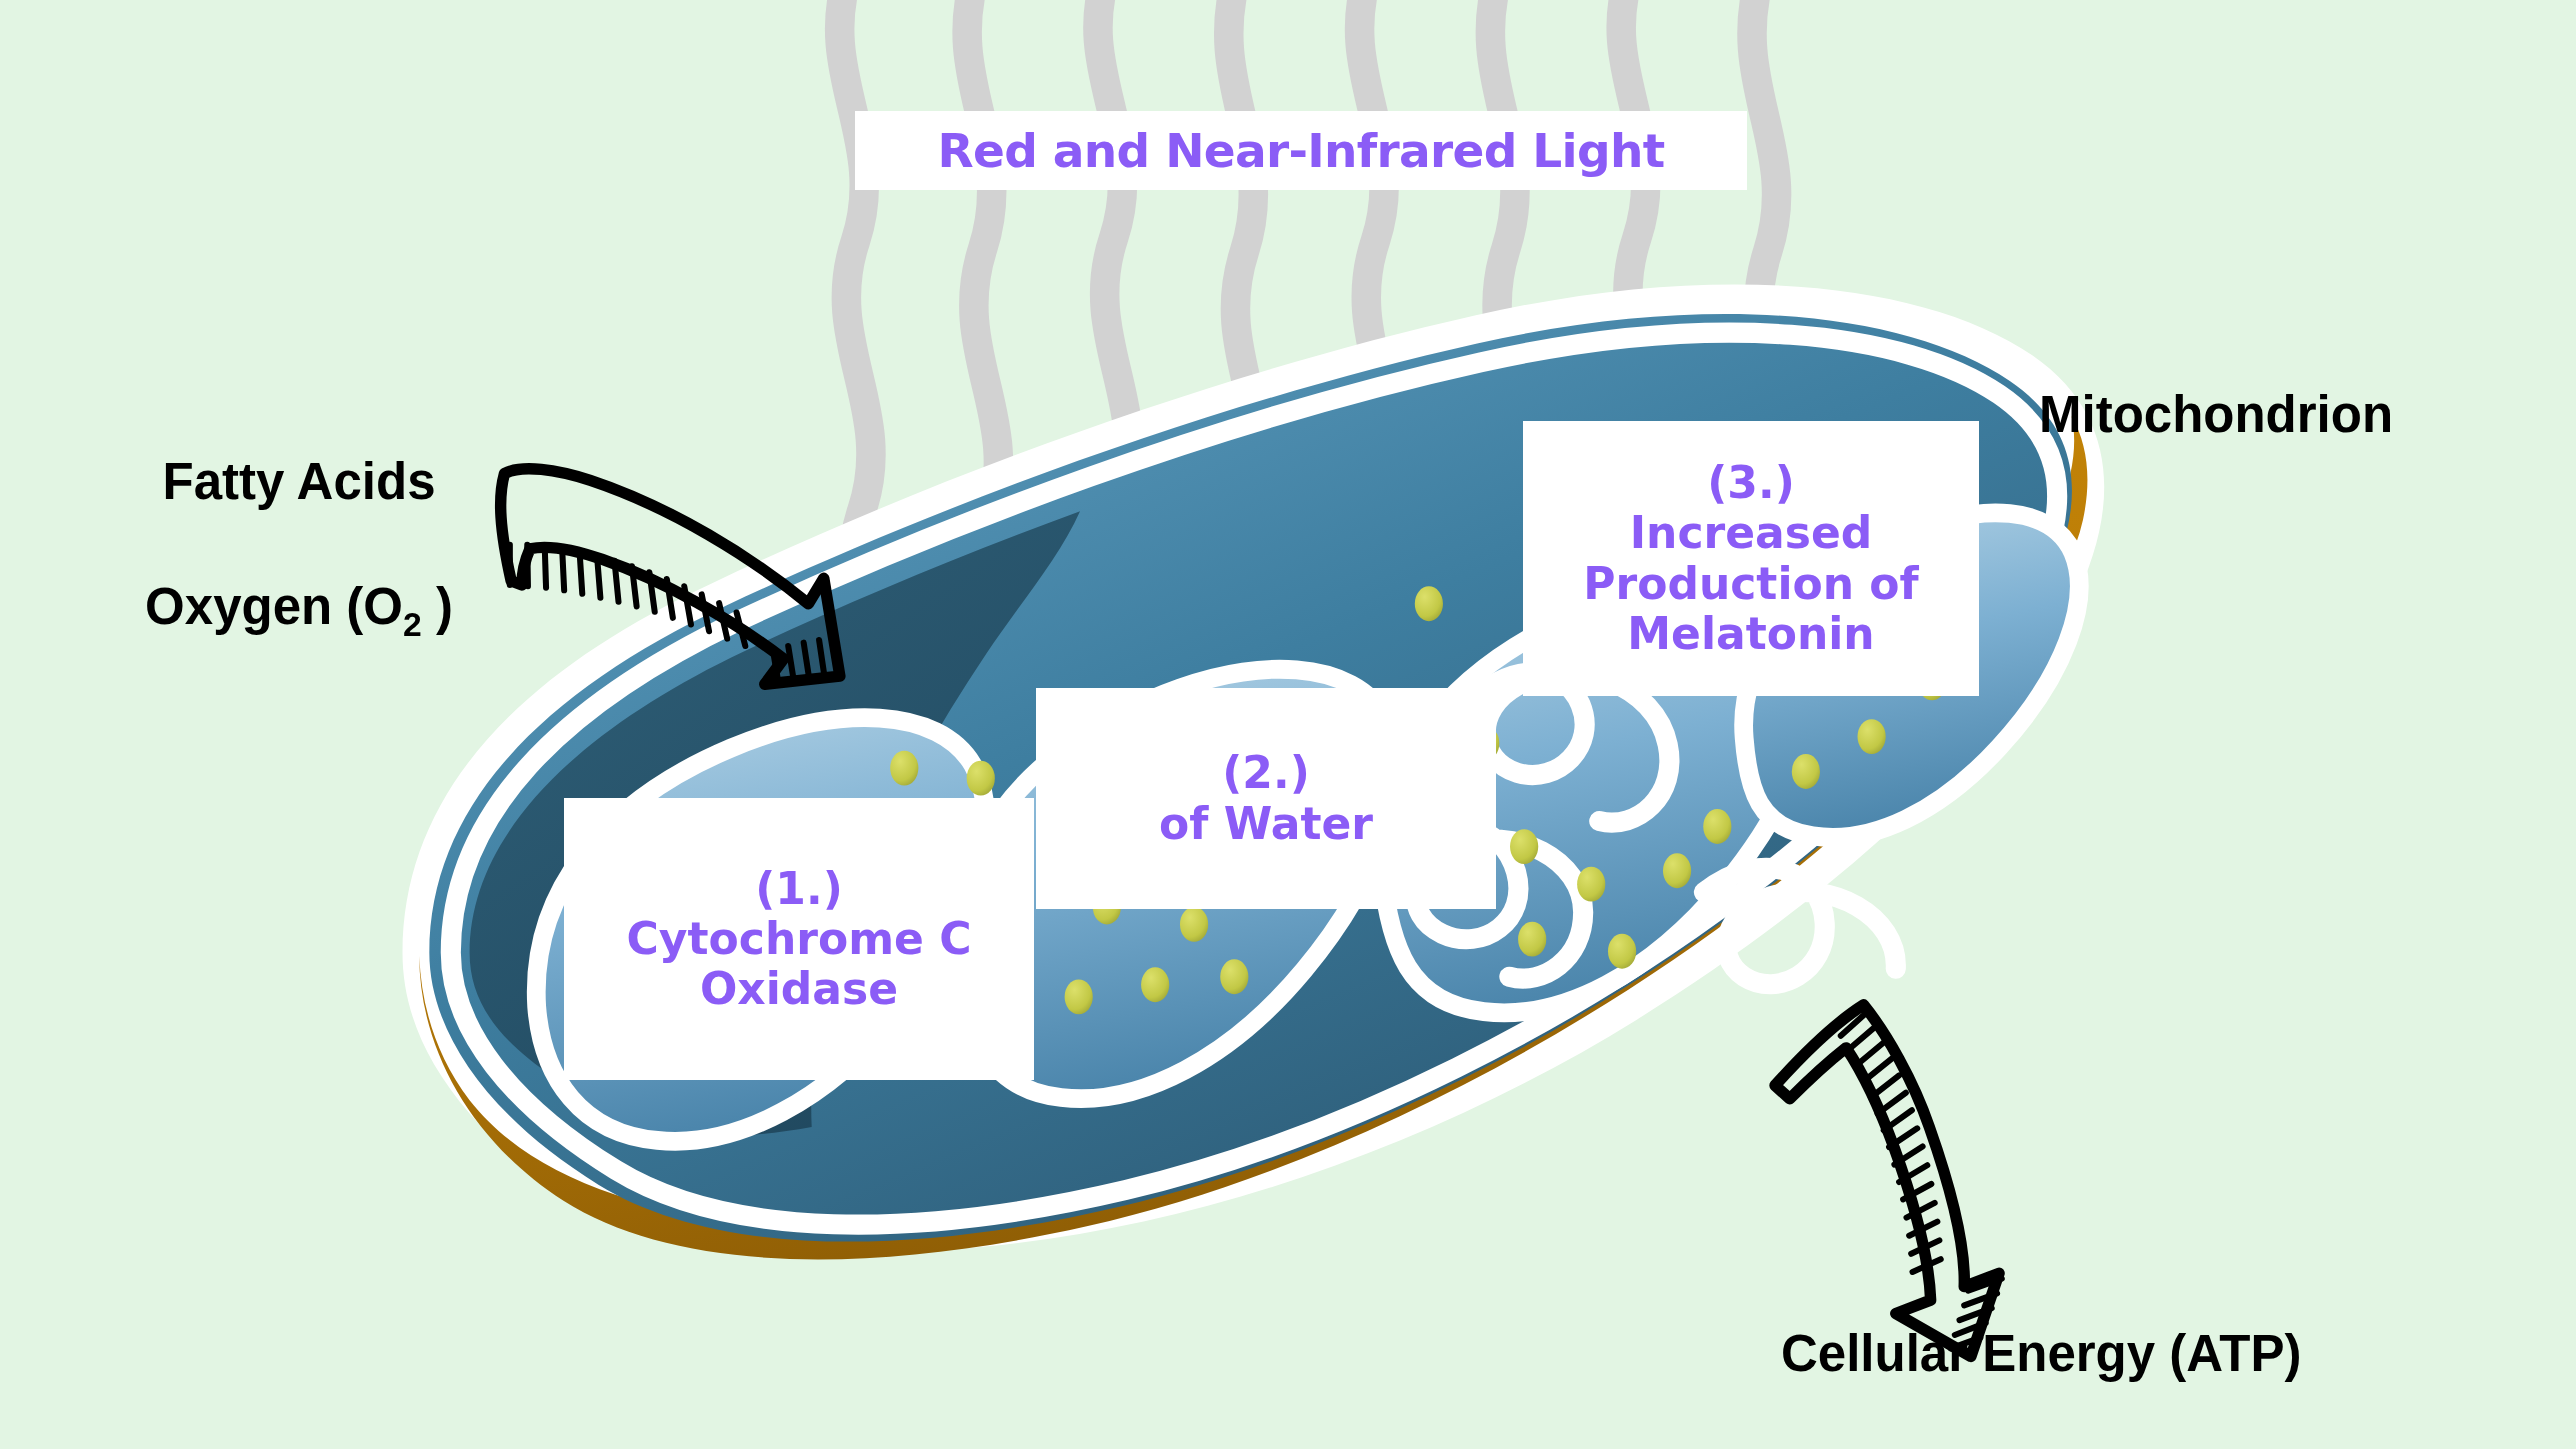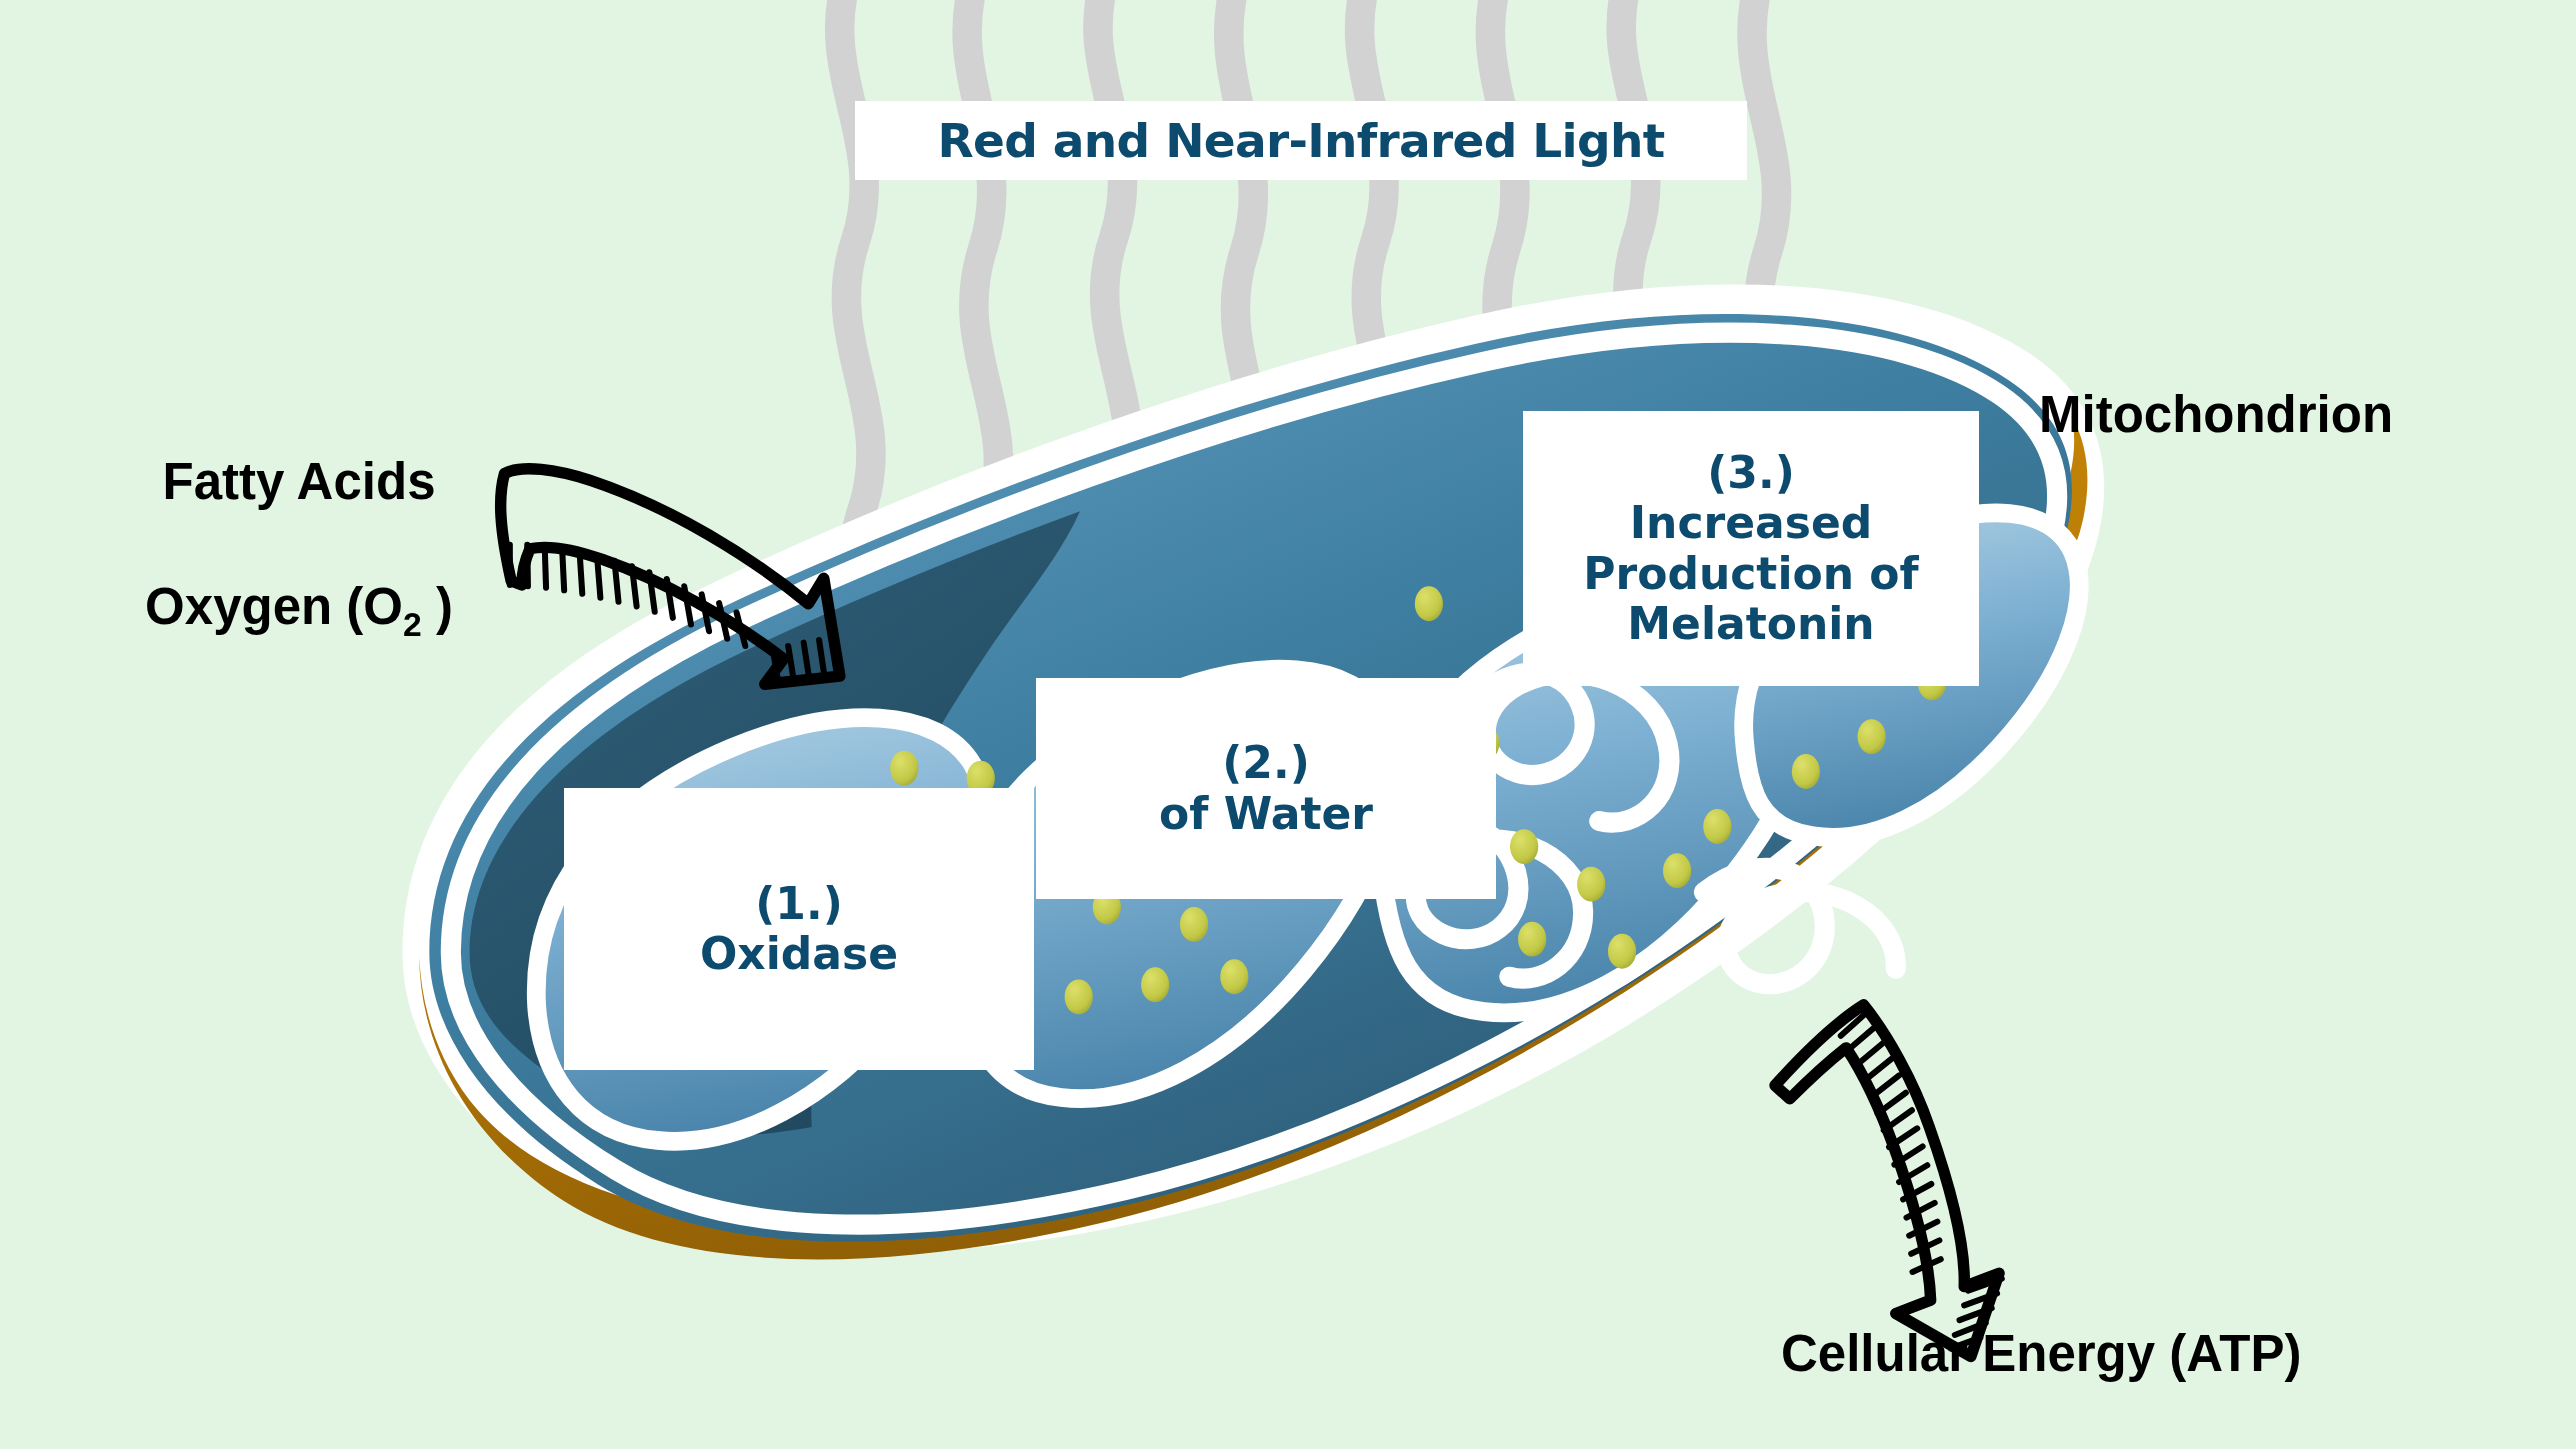--- a/index.html
+++ b/index.html
@@ -5,27 +5,27 @@
   html,body{margin:0;padding:0;}
   body{
     width:2576px;height:1449px;overflow:hidden;
     background:#E2F5E3;
     font-family:"DejaVu Sans", sans-serif;
   }
   #stage{position:relative;width:2576px;height:1449px;}
   #stage > svg.layer{position:absolute;left:0;top:0;width:2576px;height:1449px;}
 
   .txtbox{
-    position:absolute;background:#FFFFFF;color:#0c4a6e;
+    position:absolute;background:#FFFFFF;color:#8b5cf6;
     font-family:"DejaVu Sans", sans-serif;
     font-weight:700;
     text-align:center;
     line-height:1.14;
     white-space:pre-line;
-    display:flex;flex-direction:column;align-items:center;justify-content:center;
+    display:flex;flex-direction:column;align-items:center;justify-content:center;margin-top:10px;
   }
   .plaintxt{
     position:absolute;color:#000;
     font-family:Liberation Sans, sans-serif;
     font-weight:700;
     line-height:1.22;
     white-space:pre-line;
   }
   #title-box{ left:855px; top:101px; width:892px; height:79px;
               font-size:47px; letter-spacing:-0.7px; }
@@ -360,20 +360,21 @@
     <div>Cellular Energy (ATP)</div>
     <div><span>Carbon Dioxide (CO</span><span> )</span></div>
   </div>
 
   <div class="plaintxt" id="organelle-label">
     <span>Mitochondrion</span>
   </div>
 
   <div class="txtbox" id="step1-box">
     <span>(1.)</span>
+    <span>Cytochrome C</span>
     <span>Oxidase</span>
   </div>
 
   <div class="txtbox" id="step2-box">
     <span>(2.)</span>
     <span>of Water</span>
   </div>
 
   <div class="txtbox" id="step3-box">
     <span>(3.)</span>

